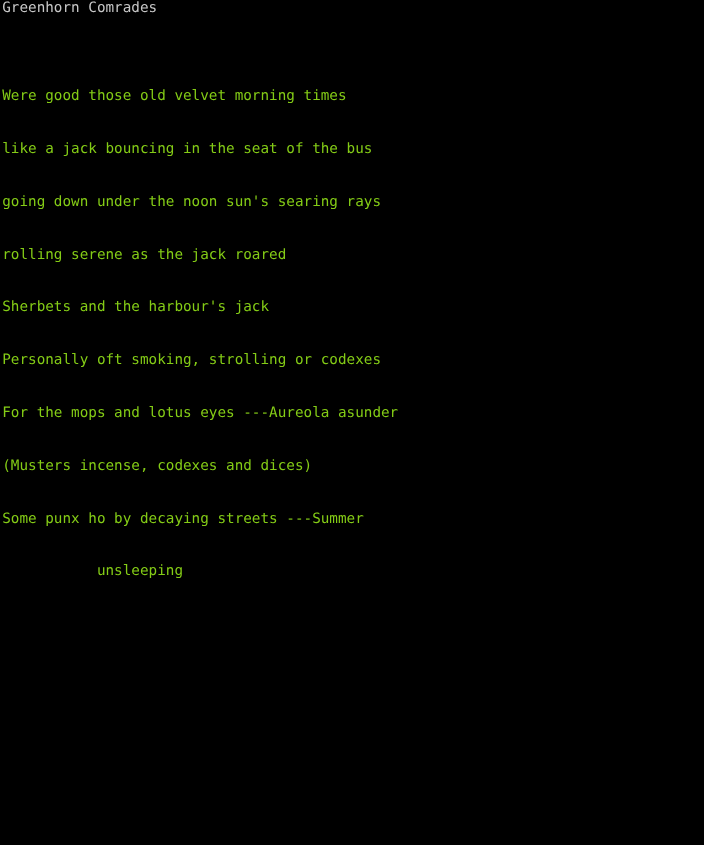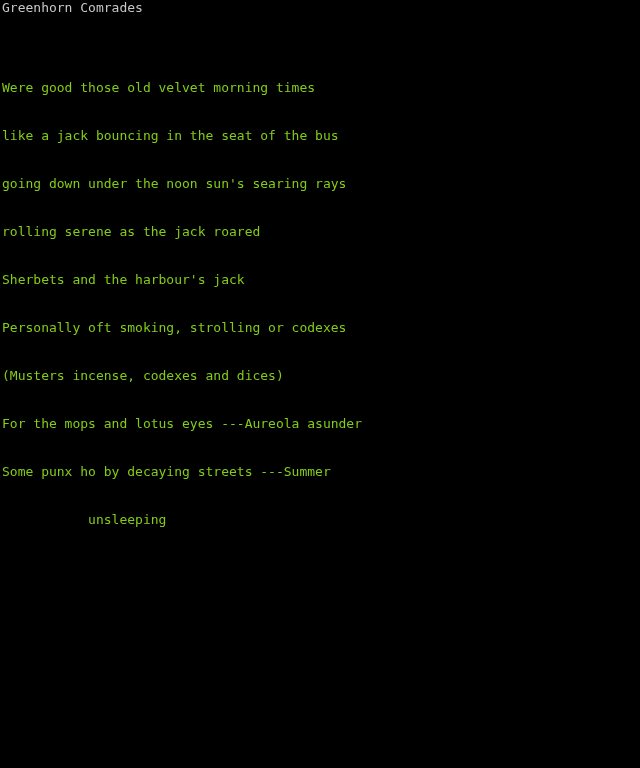--- a/index.html
+++ b/index.html
@@ -49,22 +49,22 @@
 
 <div class="page">
   <div class="title">Greenhorn Comrades</div>
   <div class="poem">
     <span class="line">Were good those old velvet morning times</span>
     <span class="line">like a jack bouncing in the seat of the bus</span>
     <span class="line">going down under the noon sun's searing rays</span>
     <span class="line">rolling serene as the jack roared</span>
     <span class="line">Sherbets and the harbour's jack</span>
     <span class="line">Personally oft smoking, strolling or codexes</span>
+    <span class="line">For the mops and lotus eyes ---Aureola asunder</span>
     <span class="line">(Musters incense, codexes and dices)</span>
-    <span class="line">For the mops and lotus eyes ---Aureola asunder</span>
     <span class="line">Some punx ho by decaying streets ---Summer</span>
     <span class="line">           unsleeping</span>
     <span class="line"></span>
     
     
     
     
     
     
     

